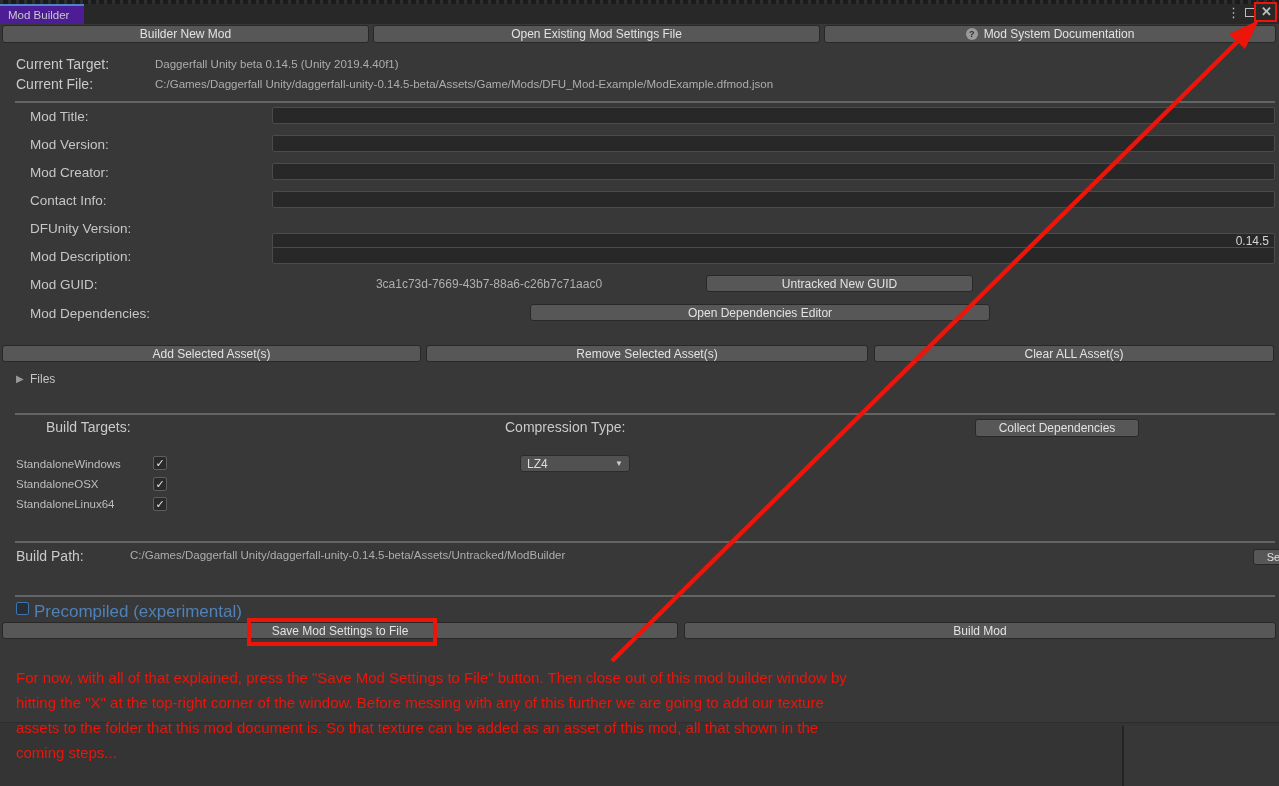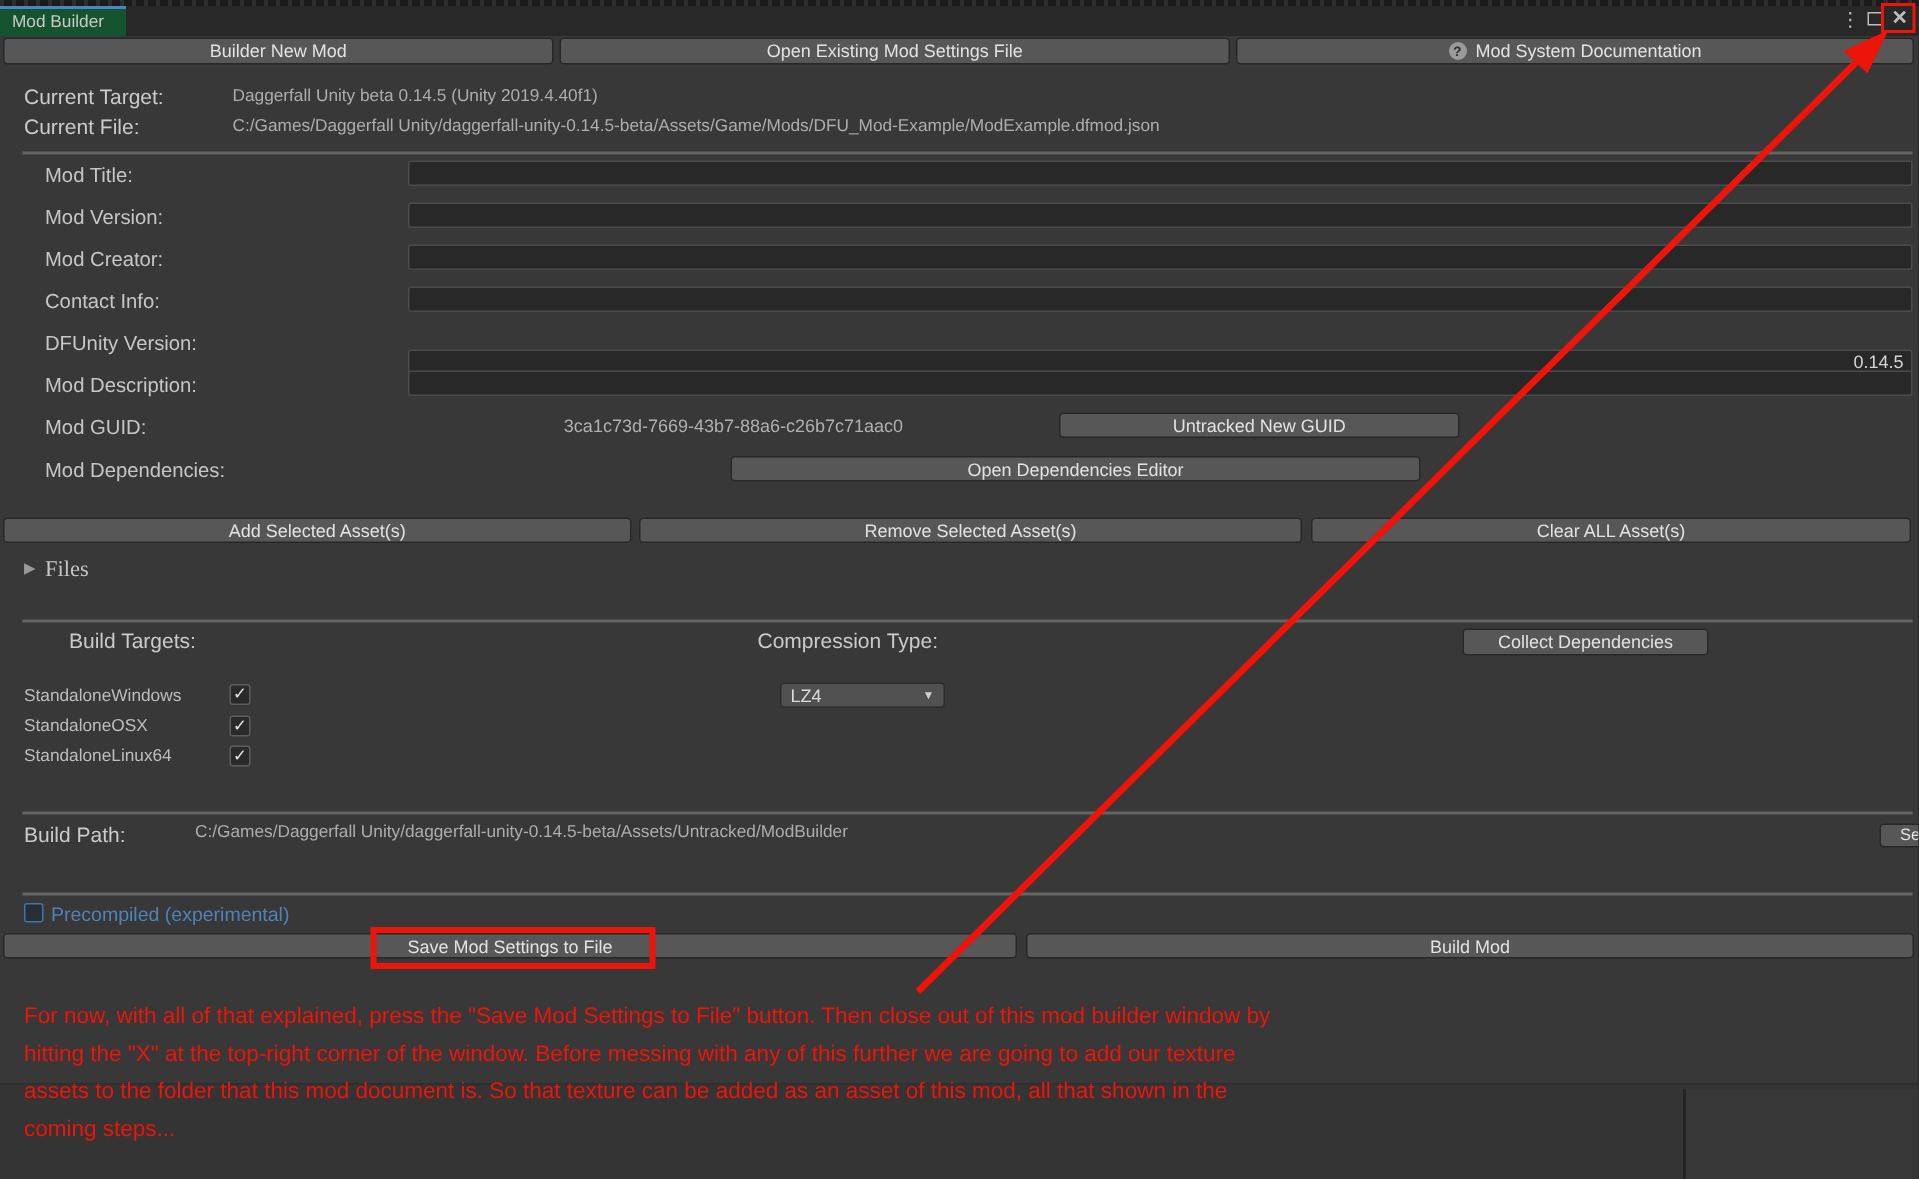--- a/index.html
+++ b/index.html
@@ -7,21 +7,21 @@
   #stage{
     position:relative;width:1279px;height:786px;overflow:hidden;
     background:#383838;font-family:"Liberation Sans",sans-serif;
     -webkit-font-smoothing:antialiased;
   }
   .abs{position:absolute;}
   
   .top-strip{left:0;top:0;width:1279px;height:4px;background:#1b1b1b;
     background-image:repeating-linear-gradient(90deg,#2e2e2e 0 3px,#1b1b1b 3px 8px);}
   .tab-bar{left:0;top:4px;width:1279px;height:20px;background:#282828;}
-  .tab{left:0;top:4px;width:84px;height:20px;background:#14532d;border-top:2px solid #4a85c7;
+  .tab{left:0;top:4px;width:84px;height:20px;background:#4c1d95;border-top:2px solid #4a85c7;
     color:#c9c9c9;font-size:11.5px;line-height:18px;padding-left:8px;}
   .win-icon{color:#bdbdbd;font-size:13px;line-height:13px;}
   .max-box{width:10px;height:9px;border:1.5px solid #bdbdbd;}
   
   .btn{background:#575757;border:1px solid #282828;border-radius:3px;color:#e2e2e2;
     font-size:12px;display:flex;align-items:center;justify-content:center;cursor:default;}
   .btn-sm{font-size:11px;margin-left:25px;}
   
   .lbl-lg{color:#cacaca;font-size:14px;}
   .lbl-md{color:#c6c6c6;font-size:13.5px;}
@@ -86,28 +86,28 @@
   <div class="abs field" style="left:272px;top:233px;width:1003px;text-align:right;">0.14.5</div>
 
   <div class="abs lbl-md" style="left:30px;top:249px;">Mod Description:</div>
   <div class="abs field" style="left:272px;top:247px;width:1003px;"></div>
 
   <div class="abs lbl-md" style="left:30px;top:277px;">Mod GUID:</div>
   <div class="abs guid-text" style="left:272px;top:277px;width:434px;">3ca1c73d-7669-43b7-88a6-c26b7c71aac0</div>
   <div class="abs btn" style="left:706px;top:275px;width:267px;height:17px;">Untracked New GUID</div>
 
   <div class="abs lbl-md" style="left:30px;top:306px;">Mod Dependencies:</div>
-  <div class="abs btn" style="left:487px;top:304px;width:460px;height:17px;">Open Dependencies Editor</div>
+  <div class="abs btn" style="left:530px;top:304px;width:460px;height:17px;">Open Dependencies Editor</div>
 
   <div class="abs btn" style="left:2px;top:345px;width:419px;height:17px;">Add Selected Asset(s)</div>
   <div class="abs btn" style="left:874px;top:345px;width:400px;height:17px;">Clear ALL Asset(s)</div>
   <div class="abs btn" style="left:426px;top:345px;width:442px;height:17px;">Remove Selected Asset(s)</div>
 
   <div class="abs foldout-arrow" style="left:16px;top:373px;">▶</div>
-  <div class="abs" style="left:30px;top:372px;color:#c4c4c4;font-size:15px;font-family:Liberation Serif, serif;">Files</div>
+  <div class="abs" style="left:30px;top:372px;color:#c4c4c4;font-size:12px;">Files</div>
 
   <div class="abs divider" style="left:15px;top:413px;width:1260px;"></div>
 
   <div class="abs lbl-lg" style="left:46px;top:419px;">Build Targets:</div>
   <div class="abs lbl-lg" style="left:505px;top:419px;">Compression Type:</div>
   <div class="abs btn" style="left:975px;top:419px;width:164px;height:18px;">Collect Dependencies</div>
 
   <div class="abs txt-sm" style="left:16px;top:458px;color:#bdbdbd;">StandaloneWindows</div>
   <div class="abs cb" style="left:153px;top:456px;">✓</div>
 
@@ -124,21 +124,21 @@
 
   <div class="abs divider" style="left:15px;top:541px;width:1260px;"></div>
 
   <div class="abs lbl-lg" style="left:16px;top:548px;">Build Path:</div>
   <div class="abs txt-sm" style="left:130px;top:549px;">C:/Games/Daggerfall Unity/daggerfall-unity-0.14.5-beta/Assets/Untracked/ModBuilder</div>
   <div class="abs btn btn-sm" style="left:1228px;top:549px;width:44px;height:16px;">Set</div>
 
   <div class="abs divider" style="left:15px;top:595px;width:1260px;"></div>
 
   <div class="abs cb-blue" style="left:16px;top:602px;"></div>
-  <div class="abs" style="left:34px;top:602px;color:#4e82b8;font-size:13px;">Precompiled (experimental)</div>
+  <div class="abs" style="left:34px;top:602px;color:#4e82b8;font-size:17px;">Precompiled (experimental)</div>
 
   <div class="abs btn" style="left:2px;top:622px;width:676px;height:17px;">Save Mod Settings to File</div>
   <div class="abs btn" style="left:684px;top:622px;width:592px;height:17px;">Build Mod</div>
 
   <div class="abs bottom-shade" style="left:0;top:722px;width:1279px;height:64px;border-top:1px solid #2d2d2d;"></div>
   <div class="abs" style="left:1122px;top:726px;width:2px;height:60px;background:#232323;"></div>
   <div class="abs" style="left:1124px;top:726px;width:155px;height:60px;background:#373737;"></div>
 
   <div class="abs anno-box" style="left:247px;top:618px;width:190px;height:28px;"></div>
   <div class="abs anno-box" style="left:1254px;top:2px;width:23px;height:20px;border-width:2.5px;"></div>

